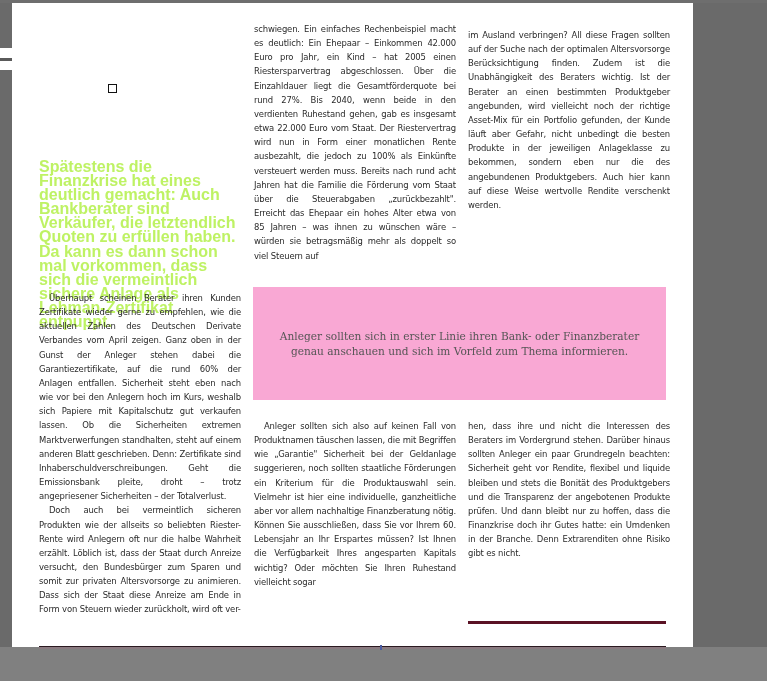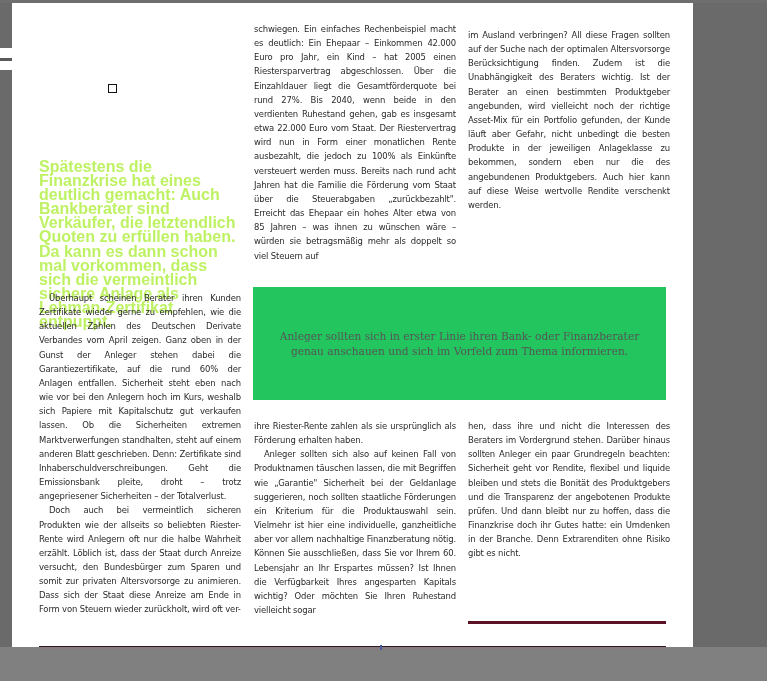--- a/index.html
+++ b/index.html
@@ -40,21 +40,21 @@
   }
   .col p { margin: 0; text-indent: 0; }
   .col p.indent { text-indent: 10px; }
   .col1 { left: 39px; top: 291px; }
   .col2 { left: 254px; top: 22px; }
   .col3 { left: 468px; top: 28px; }
   .col2b { left: 254px; top: 419px; }
   .col3b { left: 468px; top: 419px; }
   .pullquote {
     position: absolute; left: 253px; top: 287px; width: 413px; height: 113px;
-    background: #22c55e; display: flex; align-items: center; justify-content: center;
+    background: #f9a8d4; display: flex; align-items: center; justify-content: center;
   }
   .pullquote-text {
     font-family: "DejaVu Serif", serif; font-size: 10.6px; line-height: 15px;
     color: #555; text-align: center; width: 380px;
   }
   .rule-right {
     position: absolute; left: 468px; top: 621px; width: 198px; height: 3px; background: #5a1224;
   }
   .rule-bottom {
     position: absolute; left: 39px; top: 646px; width: 627px; height: 1px; background: #2a1a20;
@@ -91,21 +91,20 @@
 
 <div class="col col3">
   <p>im Ausland verbringen? All diese Fragen sollten auf der Suche nach der optimalen Altersvorsorge Berücksichtigung finden. Zudem ist die Unabhängigkeit des Beraters wichtig. Ist der Berater an einen bestimmten Produktgeber angebunden, wird vielleicht noch der richtige Asset-Mix für ein Portfolio gefunden, der Kunde läuft aber Gefahr, nicht unbedingt die besten Produkte in der jeweiligen Anlageklasse zu bekommen, sondern eben nur die des angebundenen Produktgebers. Auch hier kann auf diese Weise wertvolle Rendite verschenkt werden.</p>
 </div>
 
 <div class="pullquote">
   <div class="pullquote-text">Anleger sollten sich in erster Linie ihren Bank- oder Finanzberater genau anschauen und sich im Vorfeld zum Thema informieren.</div>
 </div>
 
 <div class="col col2b">
-  <p>ihre Riester-Rente zahlen als sie ursprünglich als Förderung erhalten haben.</p>
   <p class="indent">Anleger sollten sich also auf keinen Fall von Produktnamen täuschen lassen, die mit Begriffen wie „Garantie" Sicherheit bei der Geldanlage suggerieren, noch sollten staatliche Förderungen ein Kriterium für die Produktauswahl sein. Vielmehr ist hier eine individuelle, ganzheitliche aber vor allem nachhaltige Finanzberatung nötig. Können Sie ausschließen, dass Sie vor Ihrem 60. Lebensjahr an Ihr Erspartes müssen? Ist Ihnen die Verfügbarkeit Ihres angesparten Kapitals wichtig? Oder möchten Sie Ihren Ruhestand vielleicht sogar</p>
 </div>
 
 <div class="col col3b">
   <p>hen, dass ihre und nicht die Interessen des Beraters im Vordergrund stehen. Darüber hinaus sollten Anleger ein paar Grundregeln beachten: Sicherheit geht vor Rendite, flexibel und liquide bleiben und stets die Bonität des Produktgebers und die Transparenz der angebotenen Produkte prüfen. Und dann bleibt nur zu hoffen, dass die Finanzkrise doch ihr Gutes hatte: ein Umdenken in der Branche. Denn Extrarenditen ohne Risiko gibt es nicht.</p>
 </div>
 
 <div class="rule-right"></div>
 
 <div class="bottom-area"></div>

